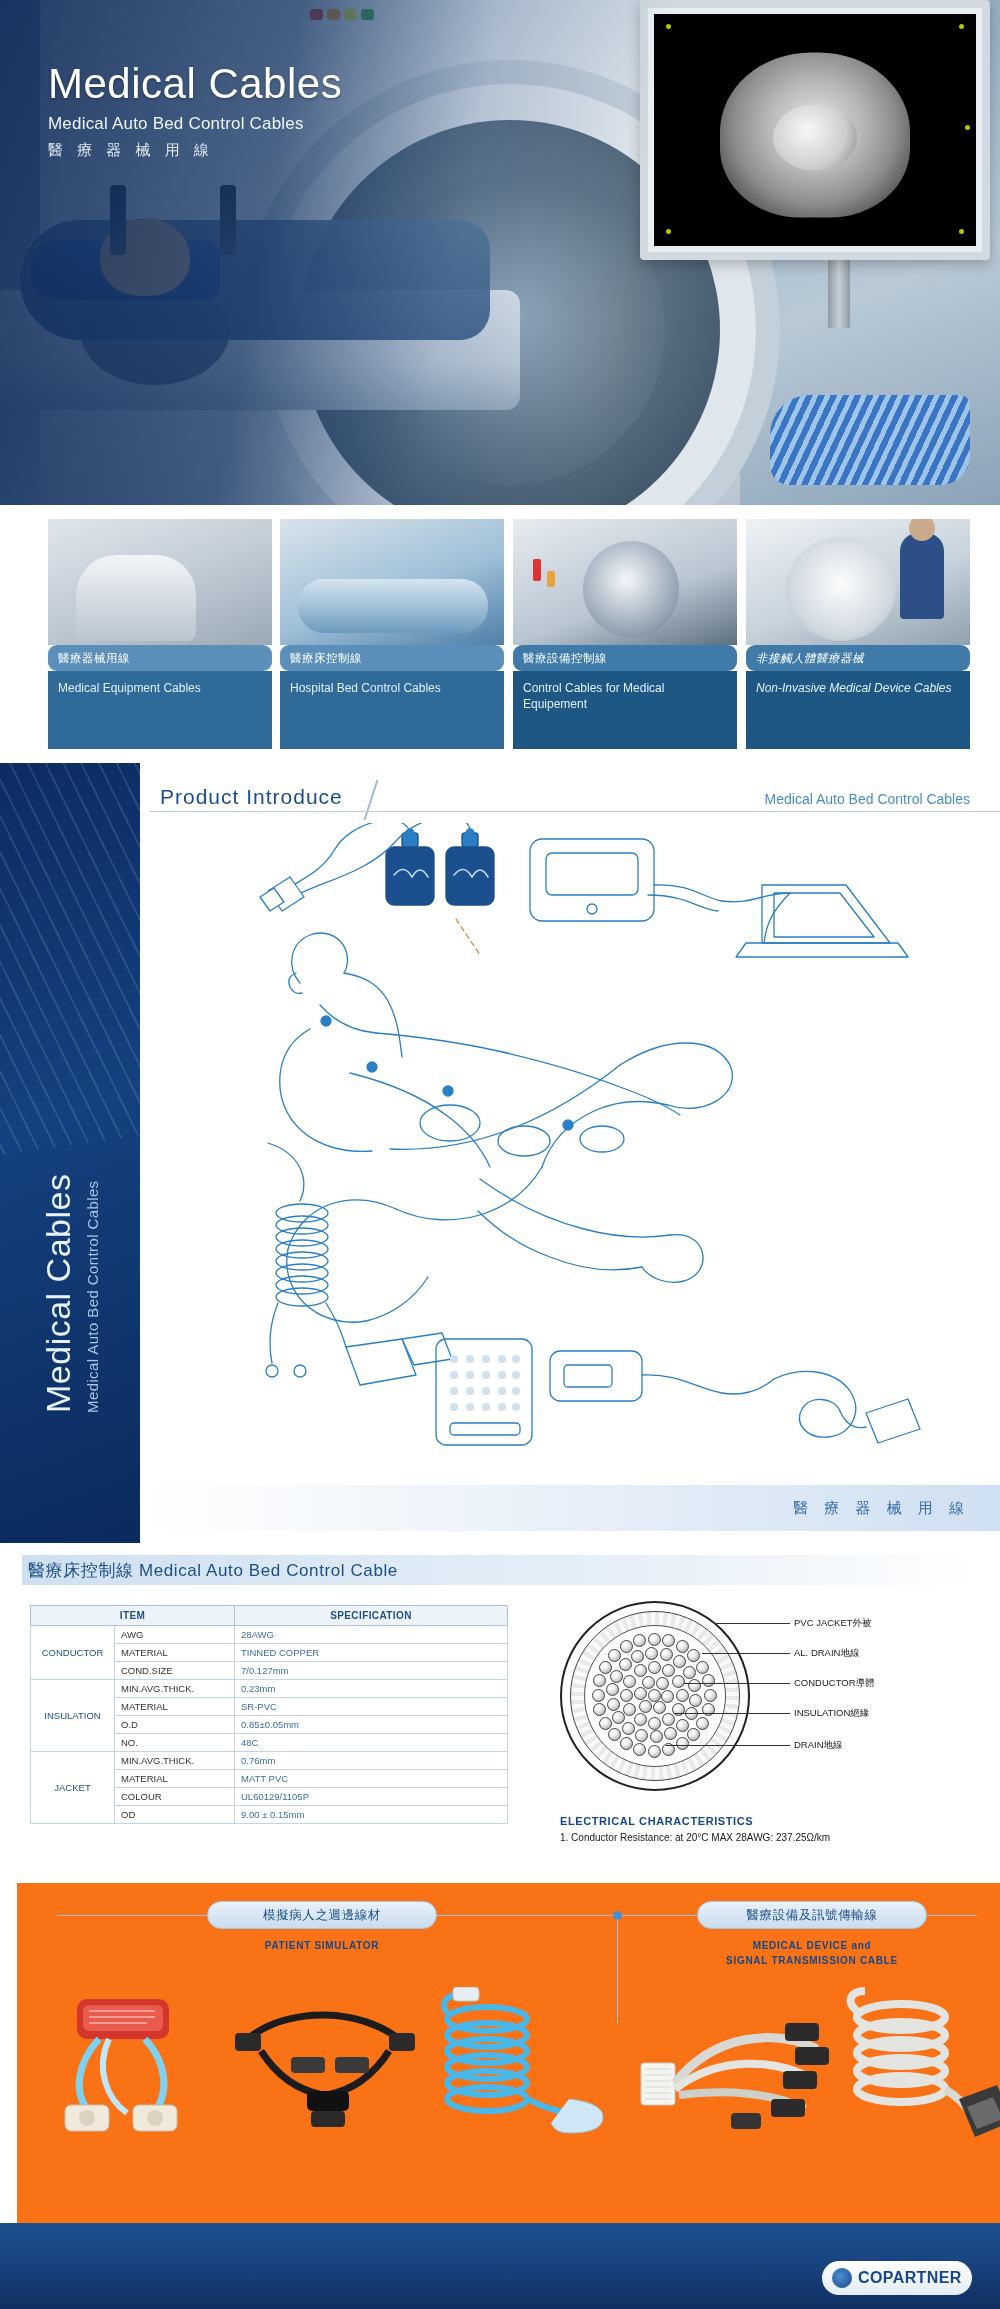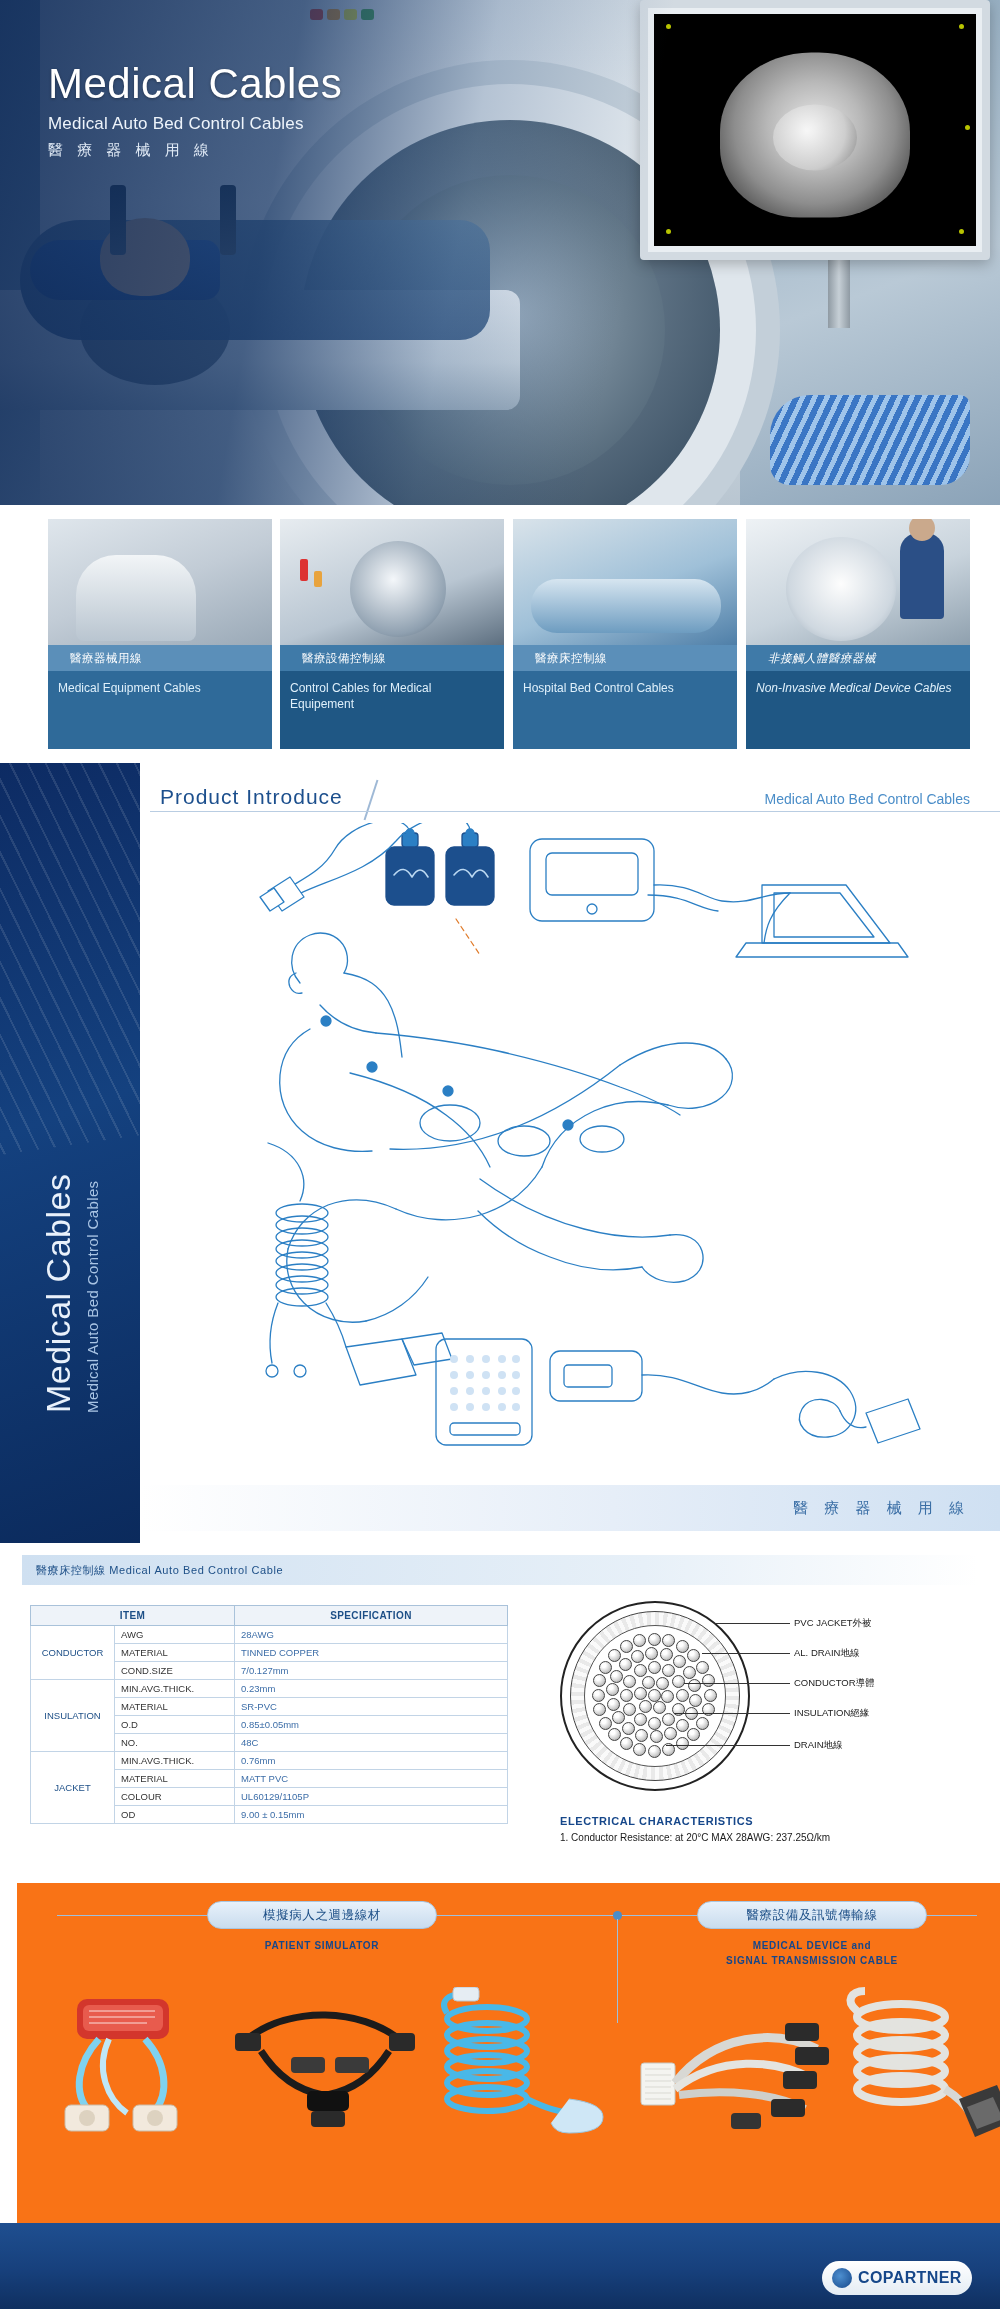--- a/index.html
+++ b/index.html
@@ -178,21 +178,21 @@
   .ci4:after {
     content:""; position:absolute; left:40px; top:18px; width:110px; height:104px;
     border-radius:50%; background: radial-gradient(circle at 50% 45%, #fdfdfd, #cfd8e0 65%, #93a3b2 100%);
   }
   .ci3 .dot-red { position:absolute; left:20px; top:40px; width:8px; height:22px; background:#d33; border-radius:2px; z-index:2;}
   .ci3 .dot-org { position:absolute; left:34px; top:52px; width:8px; height:16px; background:#e8a33d; border-radius:2px; z-index:2;}
   .ci4 .doctor { position:absolute; right:26px; top:14px; width:44px; height:86px; background:#2b4f86; border-radius:18px 18px 4px 4px; z-index:2;}
   .ci4 .doctor:after { content:""; position:absolute; left:9px; top:-18px; width:26px; height:26px; border-radius:50%; background:#caa98c;}
   .cat-bar {
     height: 26px; background: #5b8fb9; color: #fff; font-size: 11.5px;
-    display: flex; align-items: center; padding-left: 22px; letter-spacing: .5px;
+    display: flex; align-items: center; padding-left: 10px; letter-spacing: .5px; border-radius: 9px;
   }
   .cat-bar.alt { background: #3f7aa8; }
   .cat-desc {
     background: #2f6a99; color: #dff0fb; font-size: 12px; line-height: 1.35;
     padding: 9px 10px 12px 10px; height: 78px;
   }
   .cat-desc.alt { background: #1f5784; }
 
   
   .intro {
@@ -246,22 +246,22 @@
     padding-right: 30px; color: #3a6ea5; font-size: 15px; letter-spacing: 6px;
   }
 
   
   .spec {
     position: absolute; top: 1543px; left: 0; width: 1000px; height: 340px; background: #fff;
   }
   .spec-title-bar {
     position: absolute; left: 22px; top: 12px; width: 956px; height: 30px;
     background: linear-gradient(90deg,#cfe0f1 0%, #e7f0f8 65%, #ffffff 100%);
-    display: flex; align-items: center; padding-left: 14px;
-    color: #1d4f87; font-size: 11px; letter-spacing: .6px;
+    display: flex; align-items: center; padding-left: 6px;
+    color: #1d4f87; font-size: 17px; letter-spacing: .6px;
   }
   table.spec-table {
     position: absolute; left: 30px; top: 62px; width: 478px;
     border-collapse: collapse; font-size: 9.5px; color: #333;
   }
   table.spec-table th {
     background: #eef3f9; color: #1d4f87; font-size: 10px; font-weight: bold;
     border: 1px solid #a9c2da; padding: 4px 3px; letter-spacing: .4px;
   }
   table.spec-table td {
@@ -396,32 +396,32 @@
 
   <div class="cats">
 
     <div class="cat">
       <div class="cat-img ci1"></div>
       <div class="cat-bar">醫療器械用線</div>
       <div class="cat-desc">Medical Equipment Cables</div>
     </div>
 
     <div class="cat">
+      <div class="cat-img ci2"></div>
+      <div class="cat-bar">醫療床控制線</div>
+      <div class="cat-desc">Hospital Bed Control Cables</div>
+    </div>
+
+    <div class="cat">
       <div class="cat-img ci3">
         <span class="dot-red"></span>
         <span class="dot-org"></span>
       </div>
       <div class="cat-bar alt">醫療設備控制線</div>
       <div class="cat-desc alt">Control Cables for Medical Equipement</div>
-    </div>
-
-    <div class="cat">
-      <div class="cat-img ci2"></div>
-      <div class="cat-bar">醫療床控制線</div>
-      <div class="cat-desc">Hospital Bed Control Cables</div>
     </div>
 
     <div class="cat">
       <div class="cat-img ci4">
         <span class="doctor"></span>
       </div>
       <div class="cat-bar alt">非接觸人體醫療器械</div>
       <div class="cat-desc alt">Non-Invasive Medical Device Cables</div>
     </div>
 

